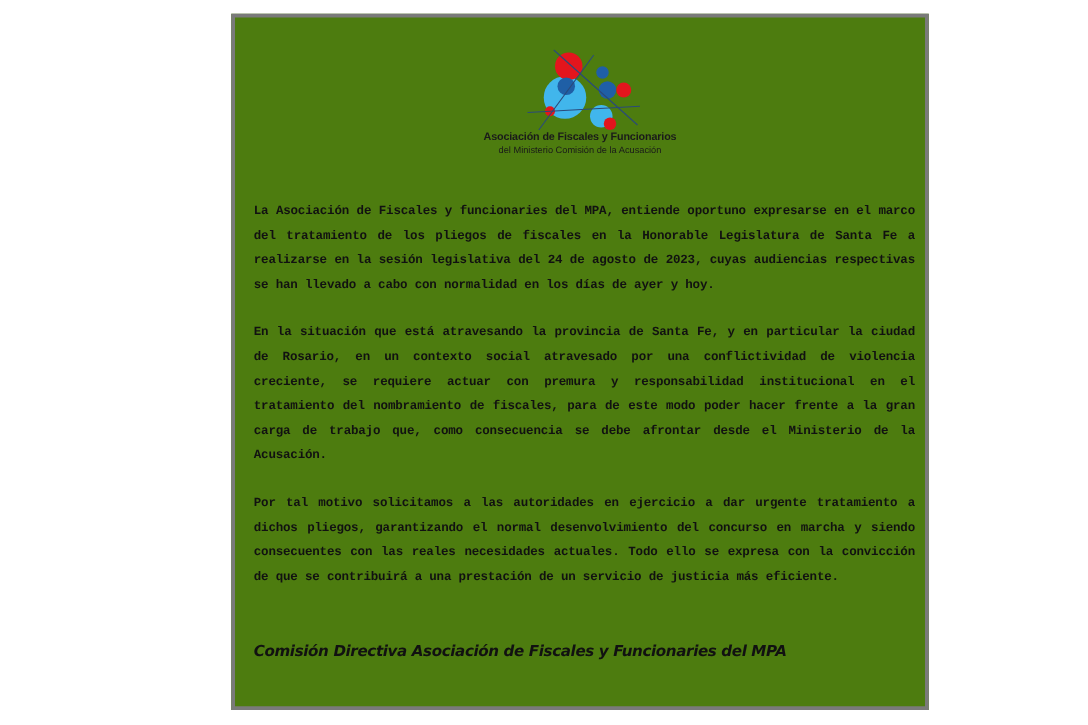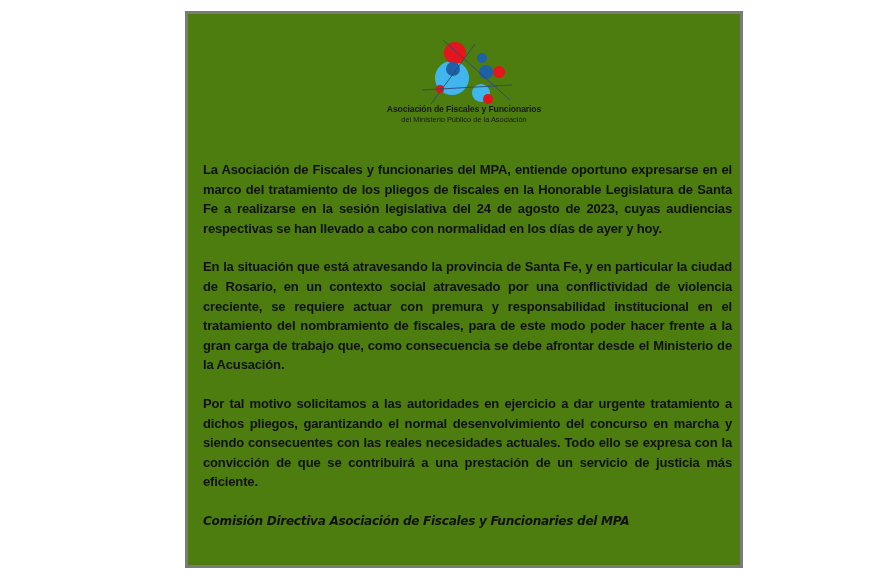--- a/index.html
+++ b/index.html
@@ -57,23 +57,23 @@
     }
     .body-text {
       position: absolute;
       left: 15px;
       top: 146px;
       width: 529px;
       color: #111111;
     }
     .body-text p {
       margin: 0 0 19px 0;
-      font-family: Liberation Sans, sans-serif;
+      font-family: Liberation Mono, monospace;
       font-weight: bold;
-      font-size: 13px;
+      font-size: 10px;
       line-height: 19.6px;
       text-align: justify;
       letter-spacing: -0.15px;
     }
     .signature {
       position: absolute;
       left: 15px;
       top: 500px;
       font-family: "DejaVu Sans", sans-serif;
       font-weight: bold;
@@ -100,21 +100,21 @@
       <circle cx="68" cy="38" r="7" fill="#1f5fa6"></circle>
       <circle cx="81" cy="38" r="6" fill="#e3151d"></circle>
       <circle cx="70" cy="65" r="5" fill="#e3151d"></circle>
       <circle cx="22" cy="55" r="4" fill="#e3151d"></circle>
       <line x1="25" y1="6" x2="92" y2="66" stroke="#2a4a7a" stroke-width="0.9"></line>
       <line x1="13" y1="70" x2="57" y2="10" stroke="#2a4a7a" stroke-width="0.9"></line>
       <line x1="4" y1="56" x2="94" y2="51" stroke="#2a4a7a" stroke-width="0.9"></line>
     </svg>
     <div class="logo-caption">
       <div class="org">Asociación de Fiscales y Funcionarios</div>
-      <div class="sub">del Ministerio Público de la Asociación</div>
+      <div class="sub">del Ministerio Comisión de la Acusación</div>
     </div>
   </div>
 
   <div class="body-text">
     <p>La Asociación de Fiscales y funcionaries del MPA, entiende oportuno expresarse en el marco del tratamiento de los pliegos de fiscales en la Honorable Legislatura de Santa Fe a realizarse en la sesión legislativa del 24 de agosto de 2023, cuyas audiencias respectivas se han llevado a cabo con normalidad en los días de ayer y hoy.</p>
     <p>En la situación que está atravesando la provincia de Santa Fe, y en particular la ciudad de Rosario, en un contexto social atravesado por una conflictividad de violencia creciente, se requiere actuar con premura y responsabilidad institucional en el tratamiento del nombramiento de fiscales, para de este modo poder hacer frente a la gran carga de trabajo que, como consecuencia se debe afrontar desde el Ministerio de la Acusación.</p>
     <p>Por tal motivo solicitamos a las autoridades en ejercicio a dar urgente tratamiento a dichos pliegos, garantizando el normal desenvolvimiento del concurso en marcha y siendo consecuentes con las reales necesidades actuales. Todo ello se expresa con la convicción de que se contribuirá a una prestación de un servicio de justicia más eficiente.</p>
   </div>
 
   <div class="signature">Comisión Directiva Asociación de Fiscales y Funcionaries del MPA</div>

